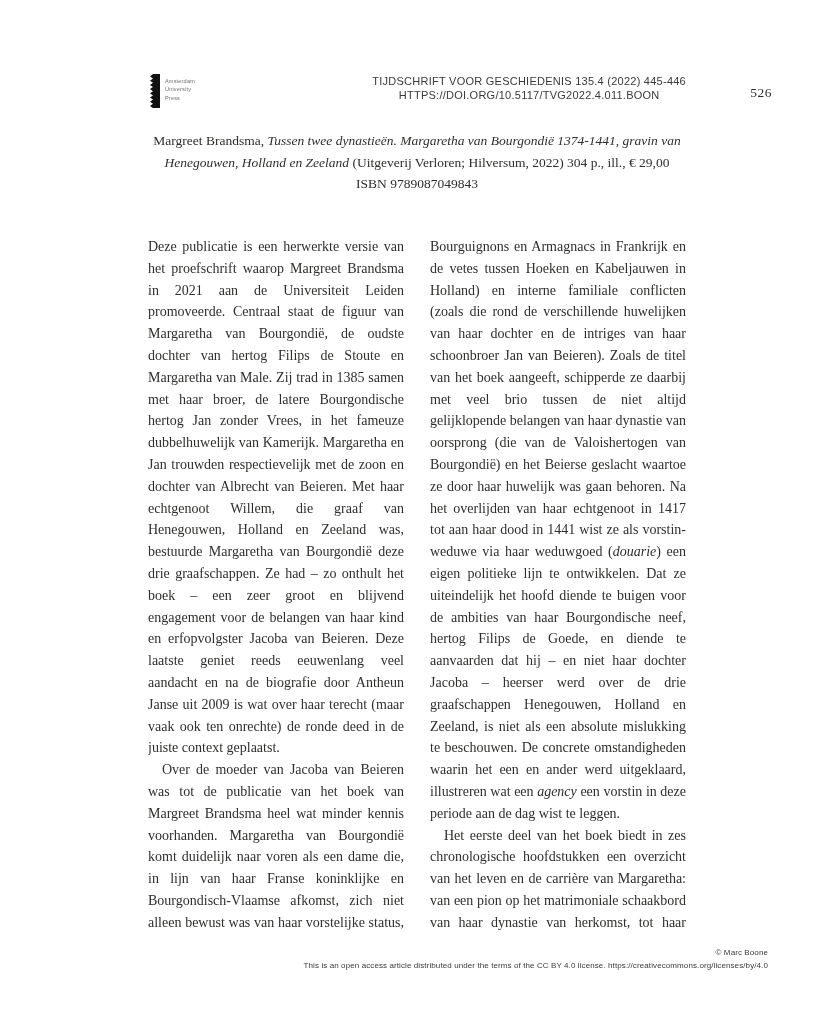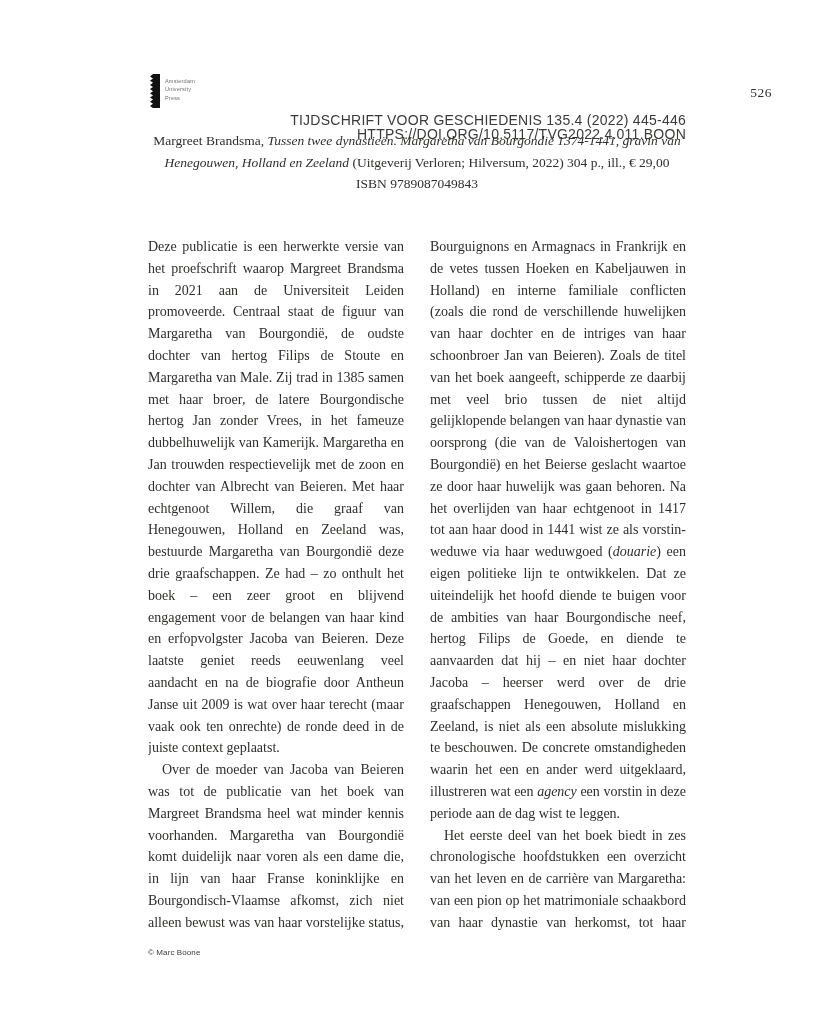--- a/index.html
+++ b/index.html
@@ -27,25 +27,24 @@
   }
   .logo svg{display:block;}
   .logo-text{
     font-family:"Liberation Sans","DejaVu Sans",sans-serif;
     font-size:5.5px;line-height:8.4px;letter-spacing:.2px;
     color:var(--logo-text,#6d6d6b);
     padding-top:3px;
   }
   .journal-info{
     position:absolute;right:145px;top:75px;
-    text-align:right;
+    text-align:center;
     font-family:"Liberation Sans","DejaVu Sans",sans-serif;
-    font-size:14px;line-height:13.6px;letter-spacing:.25px;
+    font-size:11px;line-height:13.6px;letter-spacing:.25px;
     color:var(--meta,#3b3a38);
-    margin-top:39px;
   }
   .journal-info .doi{}
   .page-number{
     position:absolute;right:59px;top:85px;
     font-size:13.5px;letter-spacing:.5px;
     color:var(--ink,#2f2e2c);
   }
   
   .citation{
     position:absolute;left:148px;top:130px;width:538px;
@@ -69,20 +68,21 @@
   }
   .col p{margin:0;}
   .col p.indent{text-indent:14px;}
   em{font-style:italic;}
   
   .footer{
     position:absolute;left:148px;top:946px;width:620px;
     font-family:"Liberation Sans","DejaVu Sans",sans-serif;
     font-size:8px;line-height:13px;letter-spacing:.1px;
     color:var(--meta,#3b3a38);
+    text-align:right;
   }
 </style>
 </head>
 <body>
 
 <div class="page">
 
   <div class="logo">
     <svg width="10" height="34" viewBox="0 0 10 34" aria-hidden="true">
       <path fill="#111111" d="M3 0 L10 0 L10 34 L3 34 L0 31.9 L3 29.8 L0 27.7 L3 25.6 L0 23.5 L3 21.4 L0 19.3 L3 17.2 L0 15.1 L3 13 L0 10.9 L3 8.8 L0 6.7 L3 4.6 L0 2.5 L3 0 Z"></path>
@@ -112,15 +112,16 @@
         <p class="indent"><span>Over de moeder van Jacoba van Beieren was tot de publicatie van het boek van Margreet Brandsma heel wat minder kennis voorhanden. Margaretha van Bourgondië komt duidelijk naar voren als een dame die, in lijn van haar Franse koninklijke en Bourgondisch-Vlaamse afkomst, zich niet alleen bewust was van haar vorstelijke status, maar ook van aanpakken wist. Zo kon ze zich in de bijzonder turbulente eerste decennia van de vijftiende eeuw staande houden. Ze was door haar afkomst en huwelijk ook een speler in de internationale politiek en dat alles te midden van verscheurende ‘binnenlandse’ vetes (zoals de burgeroorlog tussen</span></p>
       </div>
     <div class="col">
         <p class=""><span>Bourguignons en Armagnacs in Frankrijk en de vetes tussen Hoeken en Kabeljauwen in Holland) en interne familiale conflicten (zoals die rond de verschillende huwelijken van haar dochter en de intriges van haar schoonbroer Jan van Beieren). Zoals de titel van het boek aangeeft, schipperde ze daarbij met veel brio tussen de niet altijd gelijklopende belangen van haar dynastie van oorsprong (die van de Valoishertogen van Bourgondië) en het Beierse geslacht waartoe ze door haar huwelijk was gaan behoren. Na het overlijden van haar echtgenoot in 1417 tot aan haar dood in 1441 wist ze als vorstin-weduwe via haar weduwgoed (</span><em>douarie</em><span>) een eigen politieke lijn te ontwikkelen. Dat ze uiteindelijk het hoofd diende te buigen voor de ambities van haar Bourgondische neef, hertog Filips de Goede, en diende te aanvaarden dat hij – en niet haar dochter Jacoba – heerser werd over de drie graafschappen Henegouwen, Holland en Zeeland, is niet als een absolute mislukking te beschouwen. De concrete omstandigheden waarin het een en ander werd uitgeklaard, illustreren wat een </span><em>agency</em><span> een vorstin in deze periode aan de dag wist te leggen.</span></p>
         <p class="indent"><span>Het eerste deel van het boek biedt in zes chronologische hoofdstukken een overzicht van het leven en de carrière van Margaretha: van een pion op het matrimoniale schaakbord van haar dynastie van herkomst, tot haar overlijden in haar geliefkoosde Henegouwse residentie in Le Quesnoy en haar bijzetting in de kapel die zij daar stichtte. Dit laatste gebeurde in aanwezigheid van hertog Filips de Goede en hertogin Isabella van Portugal. Het valt zonder meer op dat ze Le</span></p>
       </div>
   </div>
 
   <div class="footer">
     <div>© Marc Boone</div>
+    <div>This is an open access article distributed under the terms of the CC BY 4.0 license. https://creativecommons.org/licenses/by/4.0</div>
   </div>
 
 </div>
 
 </body></html>

